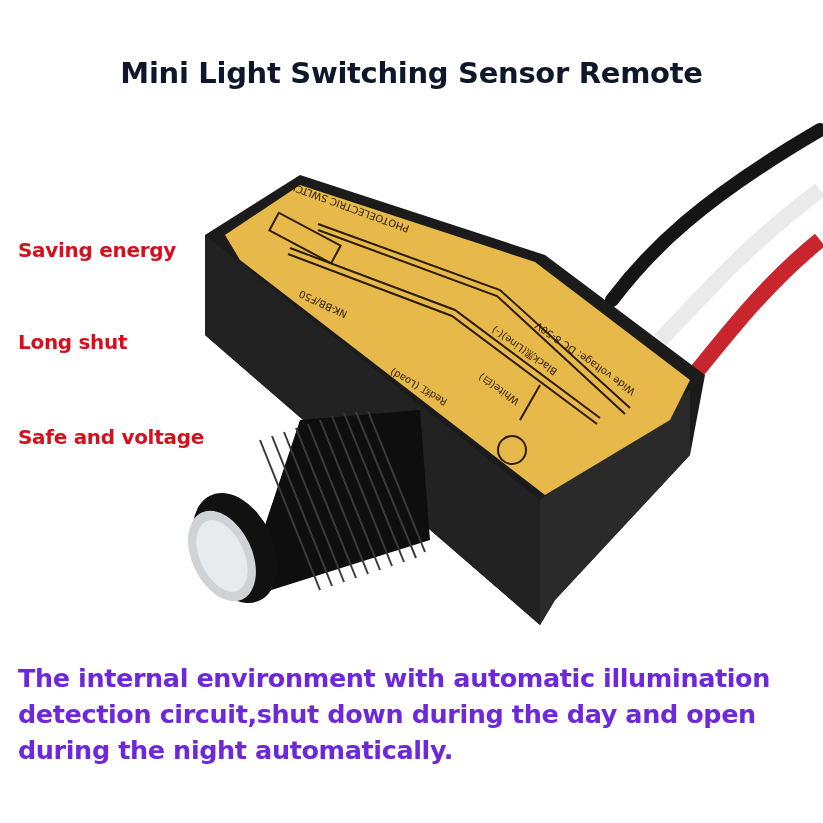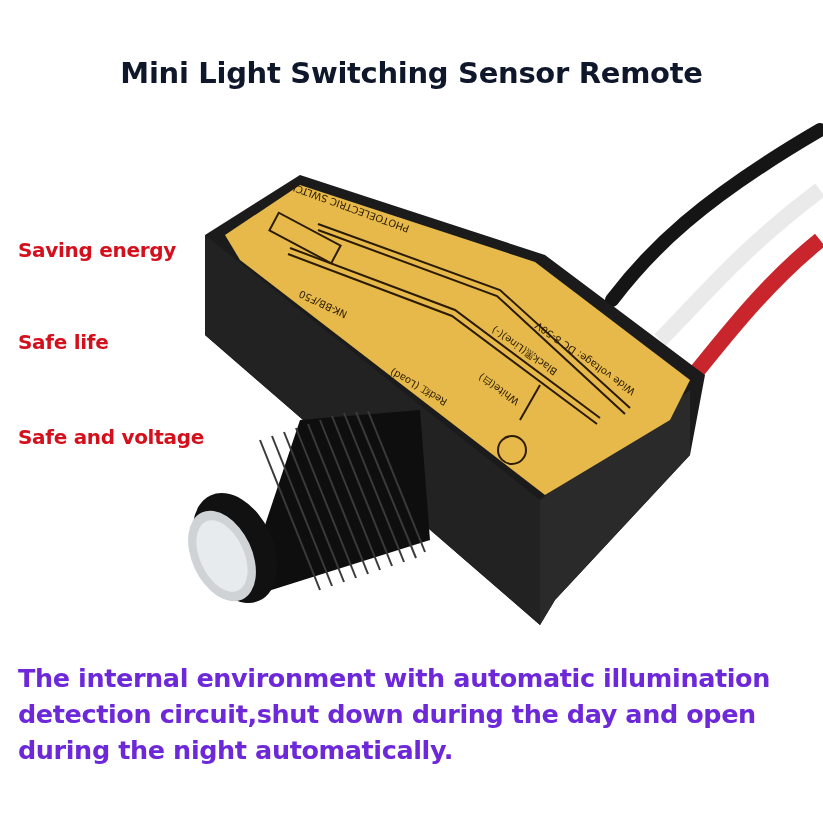--- a/index.html
+++ b/index.html
@@ -8,21 +8,21 @@
   .feature { position: absolute; left: 18px; color: #d4101d; font-weight: bold; font-size: 20px; letter-spacing: -0.3px; }
   .desc { position: absolute; left: 18px; top: 660px; width: 800px; color: #6d28d9; font-weight: bold; font-size: 25.5px; line-height: 36px; letter-spacing: -0.4px; }
   .product { position: absolute; left: 0; top: 0; width: 823px; height: 823px; }
 </style>
 </head>
 <body>
 
 <div class="title">Mini Light Switching Sensor Remote</div>
 
 <div class="feature" style="top:238px">Saving energy</div>
-<div class="feature" style="top:330px">Safe life</div>
+<div class="feature" style="top:330px">Long shut</div>
 <div class="feature" style="top:425px">Safe and voltage</div>
 
 <svg class="product" viewBox="0 0 823 823" xmlns="http://www.w3.org/2000/svg">
 
   <g>
     <path d="M612 300 C650 250 700 200 820 130" stroke="#151515" stroke-width="14" fill="none" stroke-linecap="round"></path>
     <path d="M660 340 C700 300 740 250 820 190" stroke="#f4f4f4" stroke-width="16" fill="none"></path>
     <path d="M660 340 C700 300 740 250 820 190" stroke="#d8d8d8" stroke-width="16" fill="none" stroke-dasharray="0" opacity="0.35"></path>
     <path d="M690 380 C730 330 770 280 820 240" stroke="#c8252d" stroke-width="16" fill="none"></path>
   </g>

